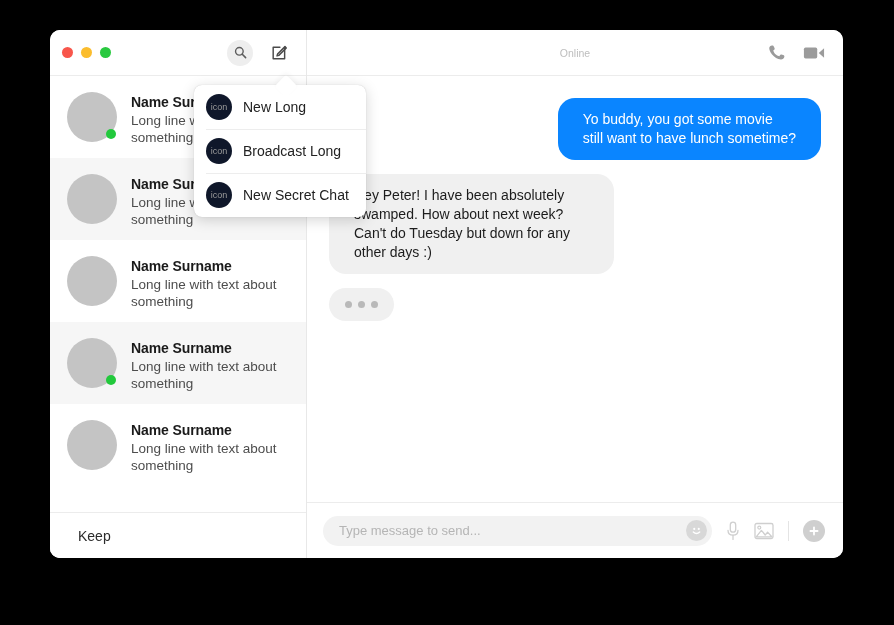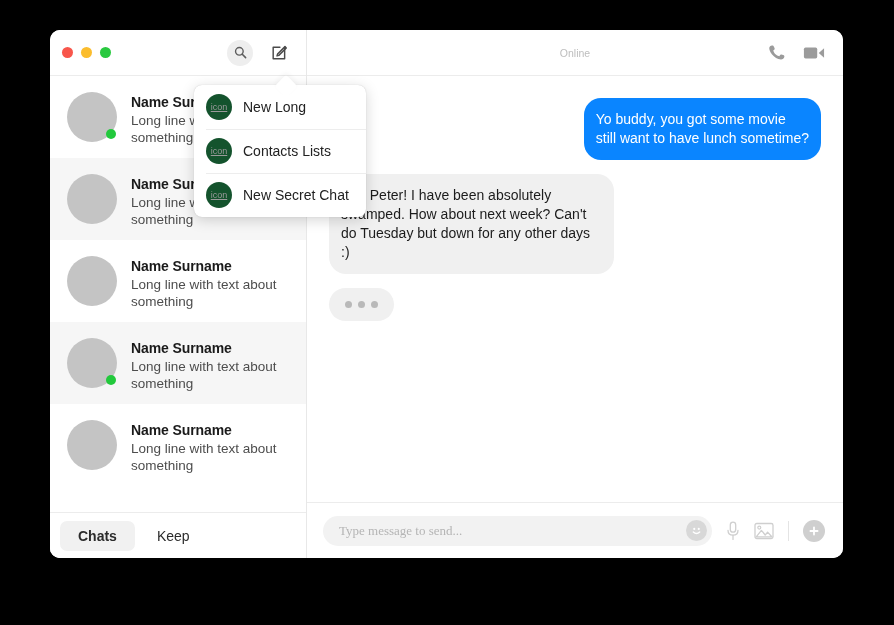--- a/index.html
+++ b/index.html
@@ -175,27 +175,26 @@
   .menu-item + .menu-item::after {
     content: "";
     position: absolute;
     top: 0; left: 12px; right: 0;
     height: 1px;
     background: #ededed;
   }
   .menu-icon {
     width: 26px; height: 26px;
     border-radius: 50%;
-    background: #14532d;
+    background: #0f172a;
     color: #9a9a9a;
     font-size: 9px;
     display: flex; align-items: center; justify-content: center;
     flex: 0 0 auto;
     margin-right: 11px;
-    text-decoration: underline;
   }
   .menu-label {
     font-size: 14px;
     color: #222222;
     white-space: nowrap;
   }
 
   
   #right-panel {
     flex: 1;
@@ -252,21 +251,21 @@
     overflow: hidden;
     display: flex;
     flex-direction: column;
   }
   .msg-row { display: flex; margin-bottom: 14px; }
   .msg-row.out { justify-content: flex-end; }
   .msg-row.in  { justify-content: flex-start; }
 
   .bubble {
     max-width: 285px;
-    padding: 12px 12px;
+    padding: 12px 25px;
     border-radius: 17px;
     font-size: 14px;
     line-height: 19px;
     white-space: pre-line;
   }
   .bubble.out {
     background: #0a85ff;
     color: #ffffff;
   }
   .bubble.in {
@@ -313,21 +312,21 @@
     display: flex;
     align-items: center;
     padding: 0 5px 0 16px;
     min-width: 0;
   }
   #message-input {
     flex: 1;
     border: none;
     background: transparent;
     outline: none;
-    font-family: Liberation Serif, serif;
+    font-family: Liberation Sans, sans-serif;
     font-size: 13px;
     color: #3a3a3a;
     min-width: 0;
   }
   #message-input::placeholder { color: #b5b5b5; }
 
   #emoji-button {
     width: 21px; height: 21px;
     border-radius: 50%;
     background: #d8d8d8;
@@ -426,32 +425,31 @@
             <div class="avatar"></div>
           </div>
           <div class="chat-text">
             <div class="chat-name">Name Surname</div>
             <div class="chat-preview">Long line with text about something</div>
           </div>
         </div>
       </div>
 
     <div id="left-tabs">
-        <button class="tab active">Chats</button>
         <button class="tab">Keep</button>
       </div>
 
     <div id="compose-menu">
         <button class="menu-item">
           <span class="menu-icon">icon</span>
           <span class="menu-label">New Long</span>
         </button>
         <button class="menu-item">
           <span class="menu-icon">icon</span>
-          <span class="menu-label">Contacts Lists</span>
+          <span class="menu-label">Broadcast Long</span>
         </button>
         <button class="menu-item">
           <span class="menu-icon">icon</span>
           <span class="menu-label">New Secret Chat</span>
         </button>
       </div>
   </div>
 
   <div id="right-panel">
 

